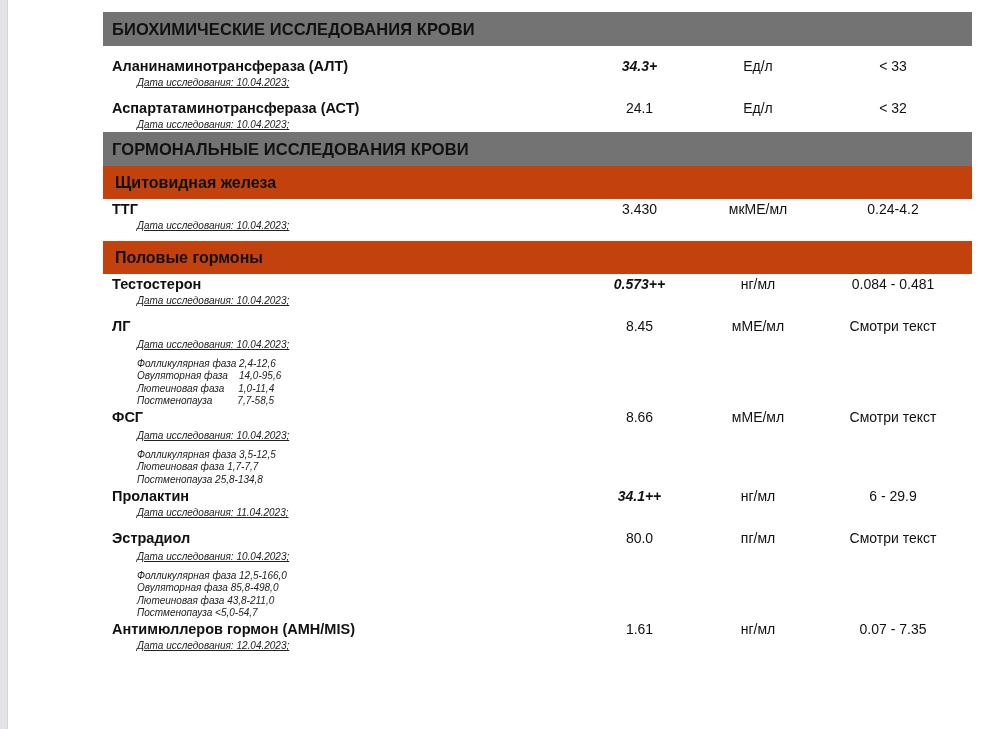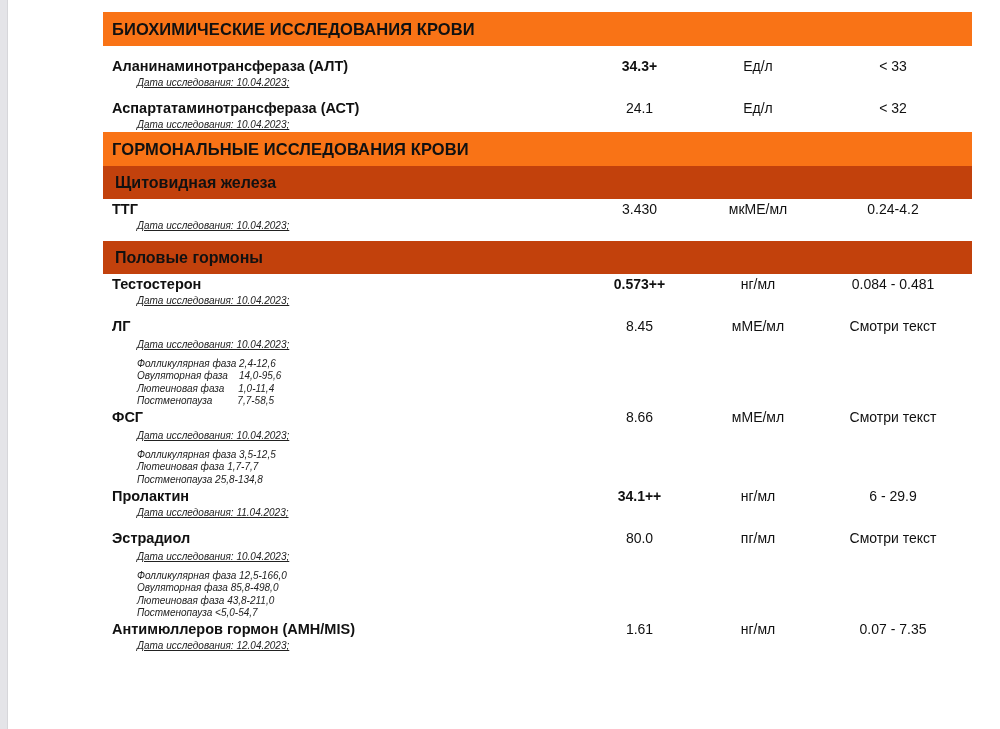--- a/index.html
+++ b/index.html
@@ -1,26 +1,26 @@
 <!DOCTYPE html>
 <html><head>
 <meta charset="utf-8">
 <style>
   * { box-sizing: border-box; margin: 0; padding: 0; }
   html, body { width: 1000px; height: 729px; overflow: hidden; background: #ffffff; }
   body { position: relative; font-family: "Liberation Sans", sans-serif; color: #111; }
   .left-edge { position: absolute; left: 0; top: 0; width: 8px; height: 729px; background: #e4e4e8; border-right: 1px solid #d6d6da; }
   .page { position: absolute; left: 103px; top: 12px; width: 869px; }
-  .section-bar { background: #f97316; font-weight: bold; font-size: 16.5px; padding-left: 9px; height: 34px; line-height: 34px; letter-spacing: 0.1px; }
+  .section-bar { background: #737373; font-weight: bold; font-size: 16.5px; padding-left: 9px; height: 34px; line-height: 34px; letter-spacing: 0.1px; }
   .sub-bar { background: #c2410c; font-weight: bold; font-size: 16px; padding-left: 12px; height: 33px; line-height: 33px; }
   .test { position: relative; }
   .row { display: flex; align-items: flex-start; }
   .name { width: 474px; font-weight: bold; font-size: 14.5px; padding-left: 9px; line-height: 20px; }
   .val { width: 125px; text-align: center; font-size: 14px; line-height: 20px; }
-  .val.abn { font-weight: bold; }
+  .val.abn { font-weight: bold; font-style: italic; }
   .unit { width: 112px; text-align: center; font-size: 14px; line-height: 20px; }
   .ref { width: 158px; text-align: center; font-size: 14px; line-height: 20px; }
   .date { font-style: italic; font-size: 10px; padding-left: 34px; line-height: 14px; color: #222; text-decoration: underline; }
   .notes { font-style: italic; font-size: 10px; padding-left: 34px; line-height: 12.3px; color: #222; margin-top: 6px; }
   .notes .nl { white-space: pre; }
 </style>
 </head>
 <body>
 
 <div class="left-edge"></div>

